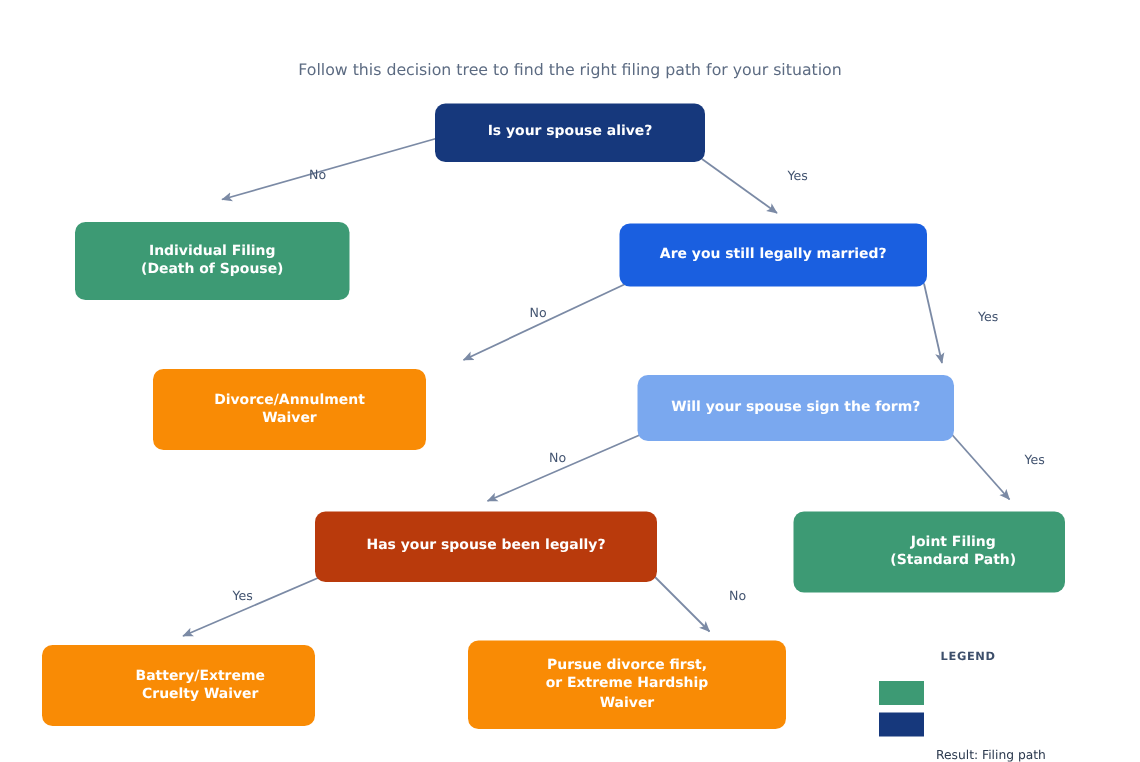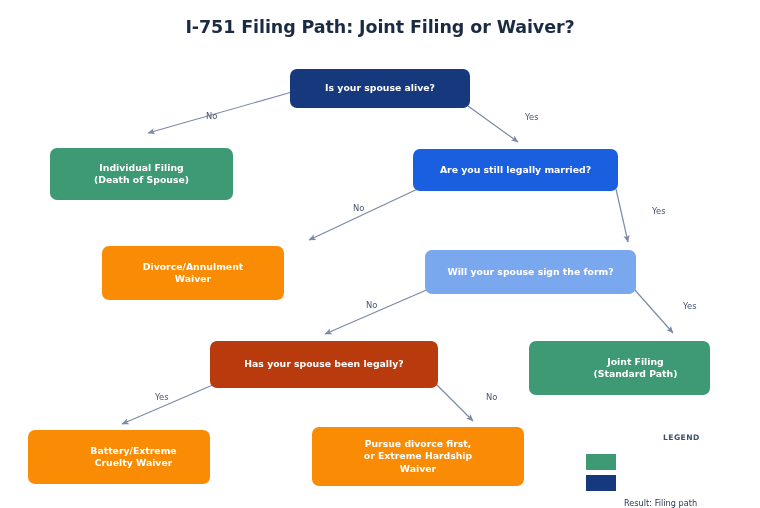--- a/index.html
+++ b/index.html
@@ -97,21 +97,20 @@
     width: 170px;
   }
   .legend-title {
     position: absolute;
     left: 41px;
     top: 3px;
     font-size: 7.6px;
     font-weight: bold;
     color: #3d4f6b;
     letter-spacing: 0.45px;
-    margin-left: 36px;
   }
   .legend-row {
     position: absolute;
     left: 0;
     height: 17px;
   }
   .legend-row.r0 { top: 24px; }
   .legend-row.r1 { top: 45px; }
   .legend-swatch {
     position: absolute;
@@ -128,21 +127,21 @@
     color: #2c3a4f;
     white-space: nowrap;
     margin-top: 41px;
   }
 </style>
 </head>
 <body>
 
 <div id="canvas">
 
-  <div class="title">I-751 Filing Path: Joint Filing or Waiver?</div>
+  <div class="subtitle">Follow this decision tree to find the right filing path for your situation</div>
 
   <svg id="arrows" viewBox="0 0 760 508" xmlns="http://www.w3.org/2000/svg">
     <defs>
       <marker id="ah" markerWidth="7" markerHeight="7" refX="5.6" refY="3" orient="auto" markerUnits="strokeWidth">
         <path d="M0,0.4 L6,3 L0,5.6 L1.4,3 Z" fill="#7b8aa5"></path>
       </marker>
     </defs>
     <g id="edge-lines">
         <line x1="292" y1="92" x2="148" y2="133" stroke="#7b8aa5" stroke-width="1.2" marker-end="url(#ah)"></line>
         <line x1="468" y1="106" x2="518" y2="142" stroke="#7b8aa5" stroke-width="1.2" marker-end="url(#ah)"></line>

